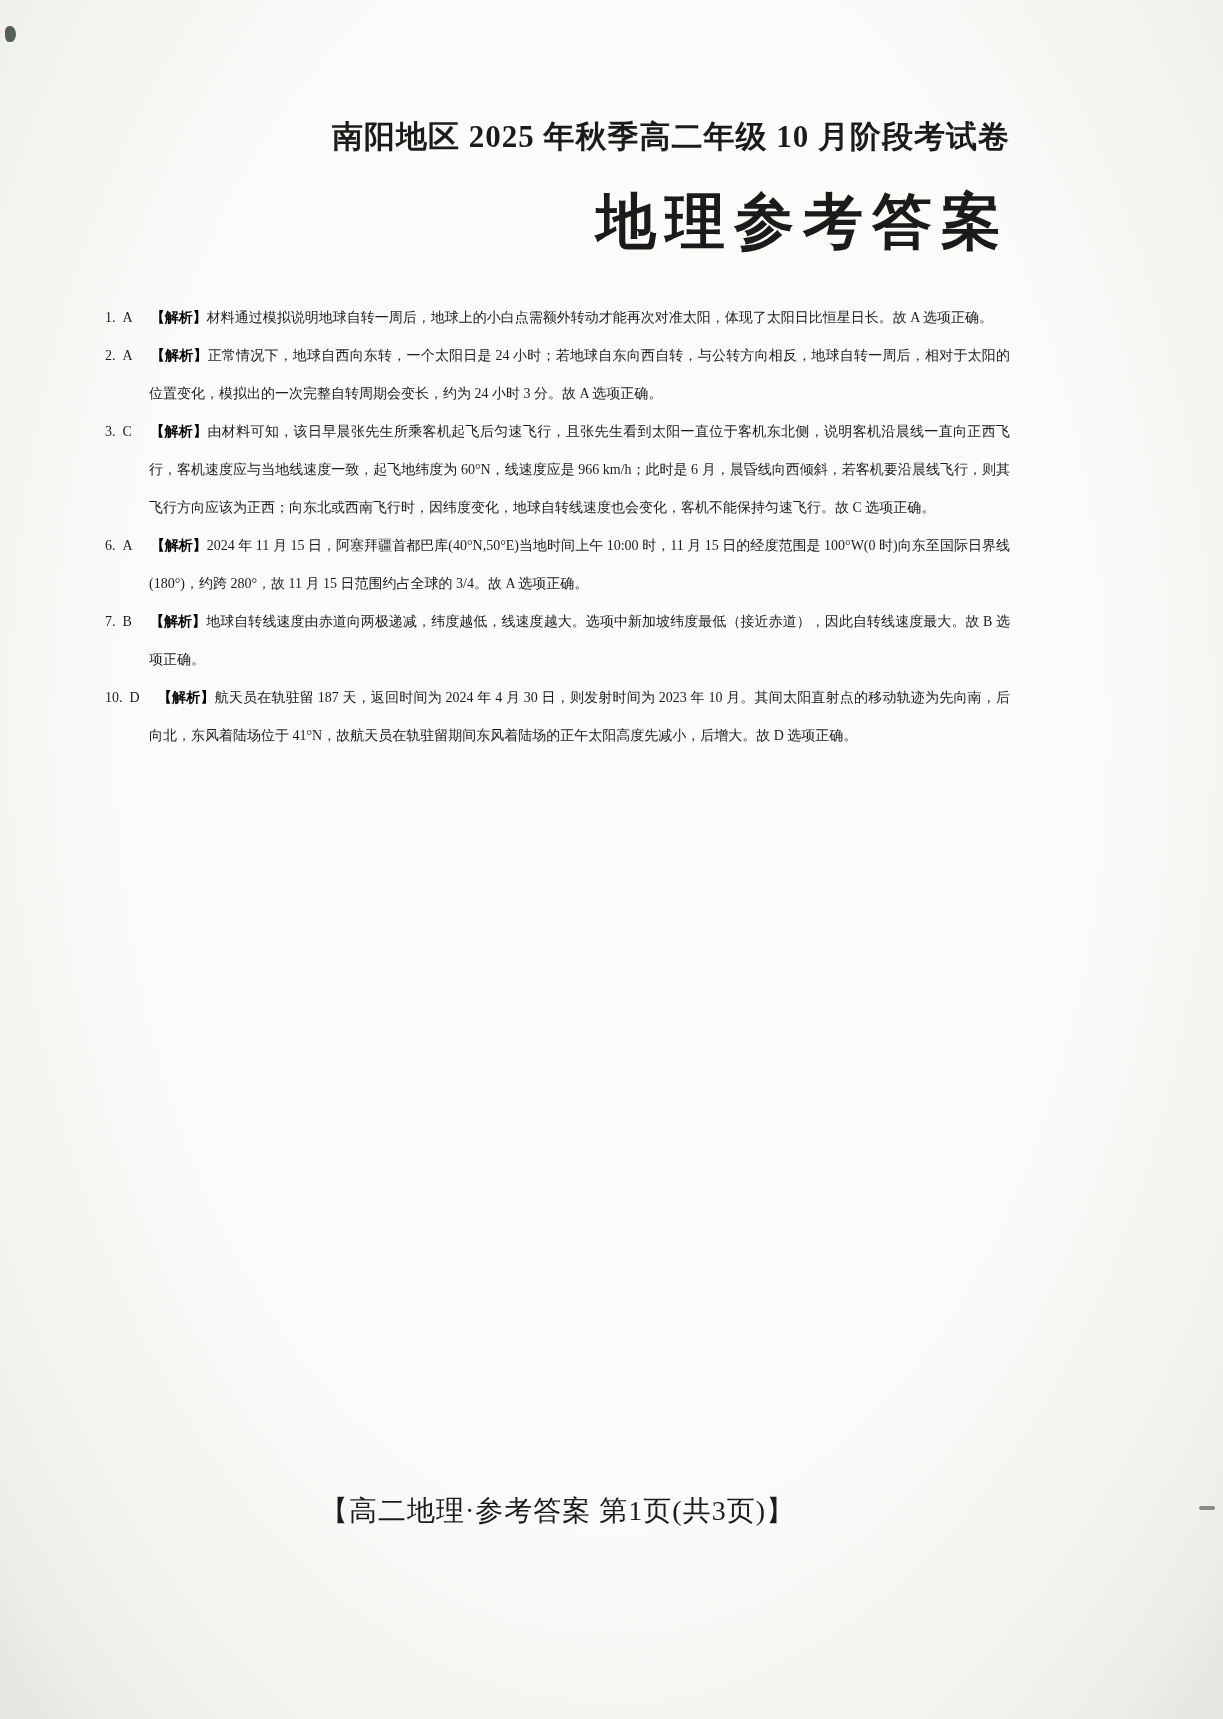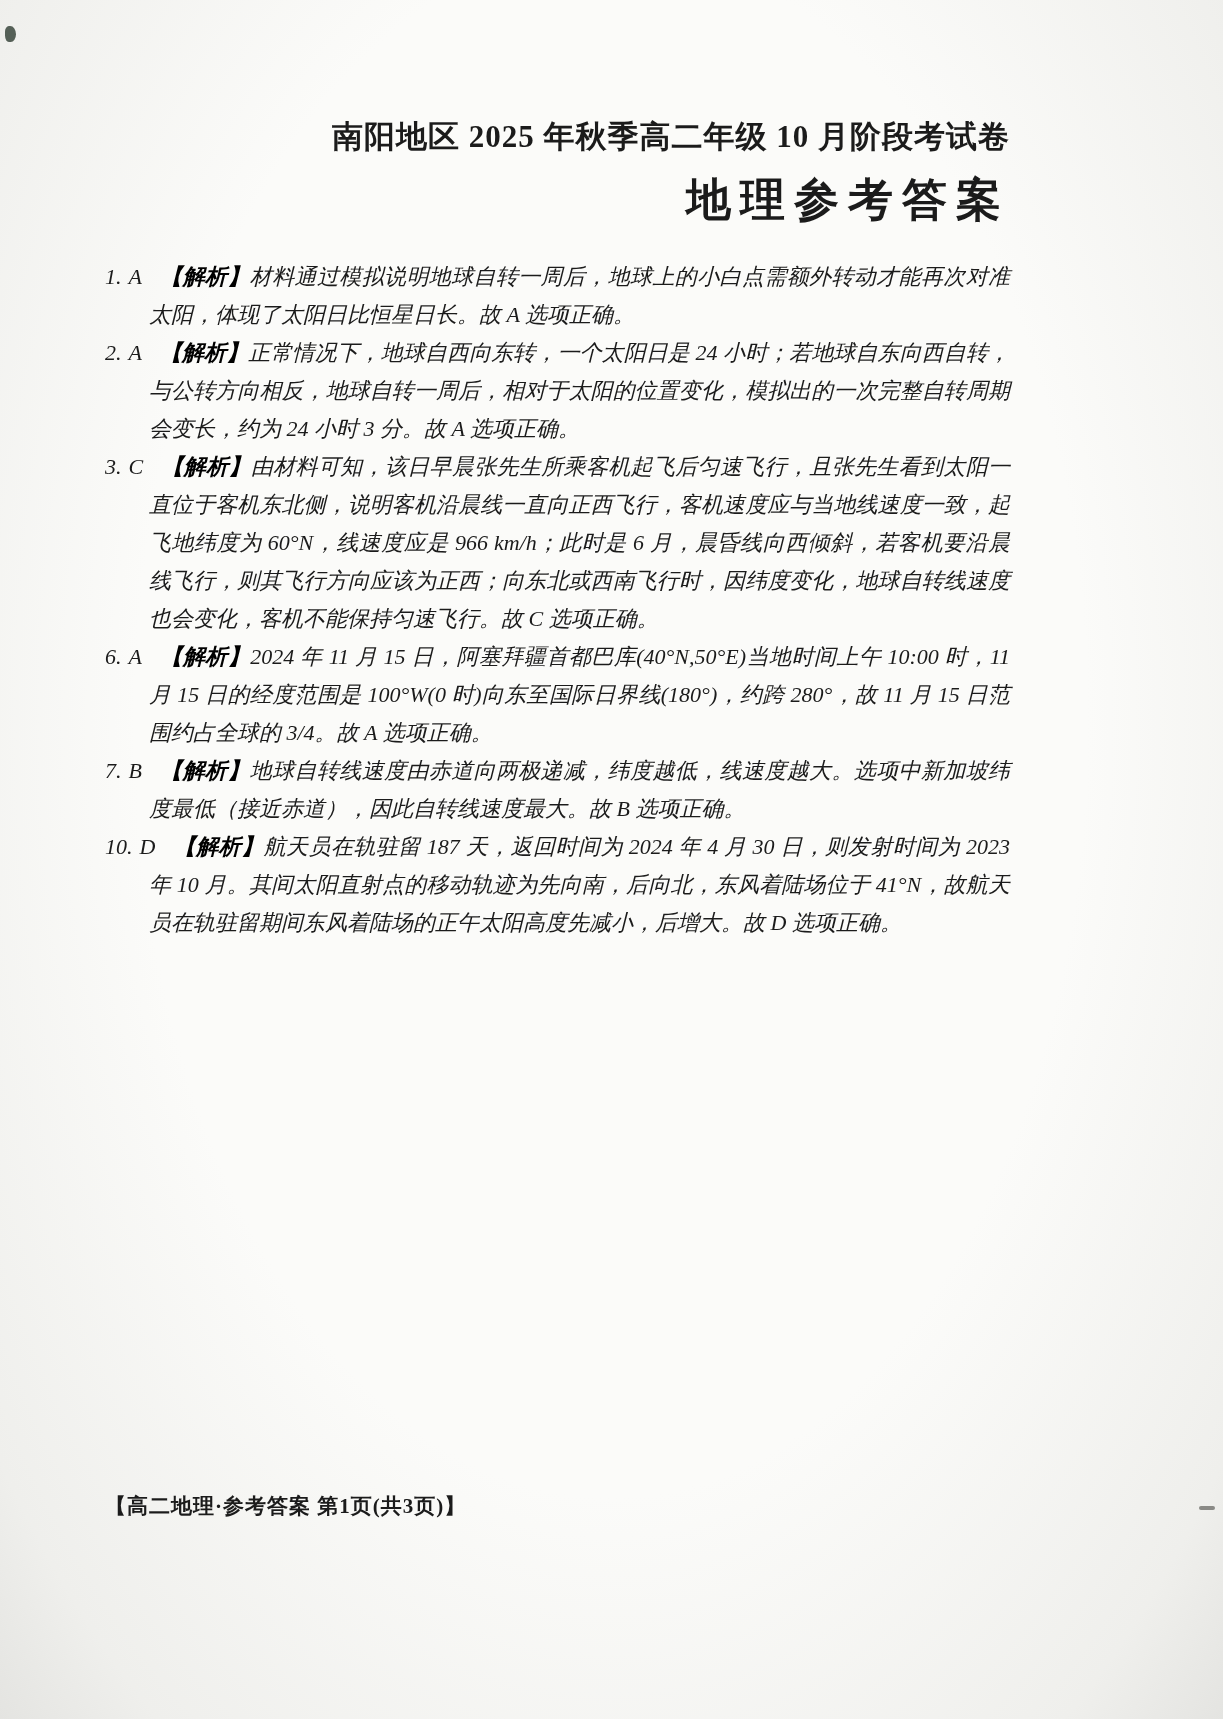--- a/index.html
+++ b/index.html
@@ -21,39 +21,38 @@
   }
   .scan-dash{
     position:absolute;right:8px;top:1506px;width:16px;height:4px;
     background:#8a8a86;border-radius:2px;
   }
   .content{
     position:absolute;left:105px;top:0;width:905px;
   }
   .titles{text-align:right;margin-top:116px;}
   .title1{font-size:31px;font-weight:bold;letter-spacing:1px;}
-  .title2{font-size:45px;font-weight:bold;letter-spacing:9px;margin-top:12px;}
+  .title2{font-size:60px;font-weight:bold;letter-spacing:9px;margin-top:24px;}
   .answers{
-    margin-top:28px;
-    font-size:22px;
+    margin-top:36px;
+    font-size:14px;
     line-height:38px;
     text-align:justify;
     text-justify:inter-ideograph;
-    font-style:italic;
   }
   .item{
     padding-left:44px;
     text-indent:-44px;
   }
   .num{margin-right:7px;}
   .letter{margin-right:18px;}
   .tag{font-weight:bold;color:#000;}
   .footer{
     position:absolute;left:105px;width:905px;top:1492px;
-    font-weight:bold;font-size:21px;letter-spacing:1px;
+    text-align:center;font-weight:normal;font-size:28px;letter-spacing:1px;
   }
 </style>
 </head>
 <body>
 
 <div class="paper"></div>
 <div class="scan-smudge"></div>
 <div class="scan-dash"></div>
 
 <div class="content">

